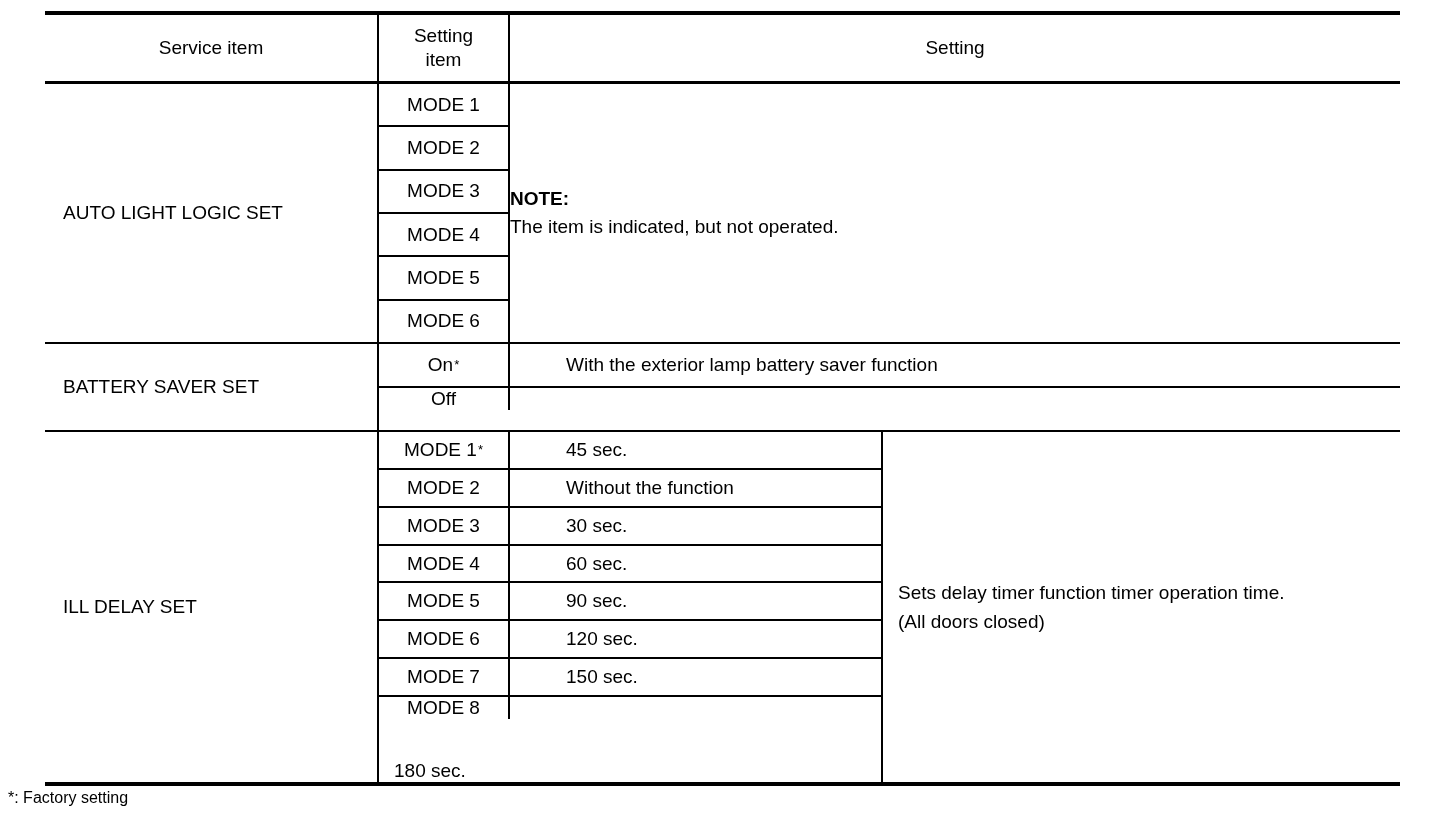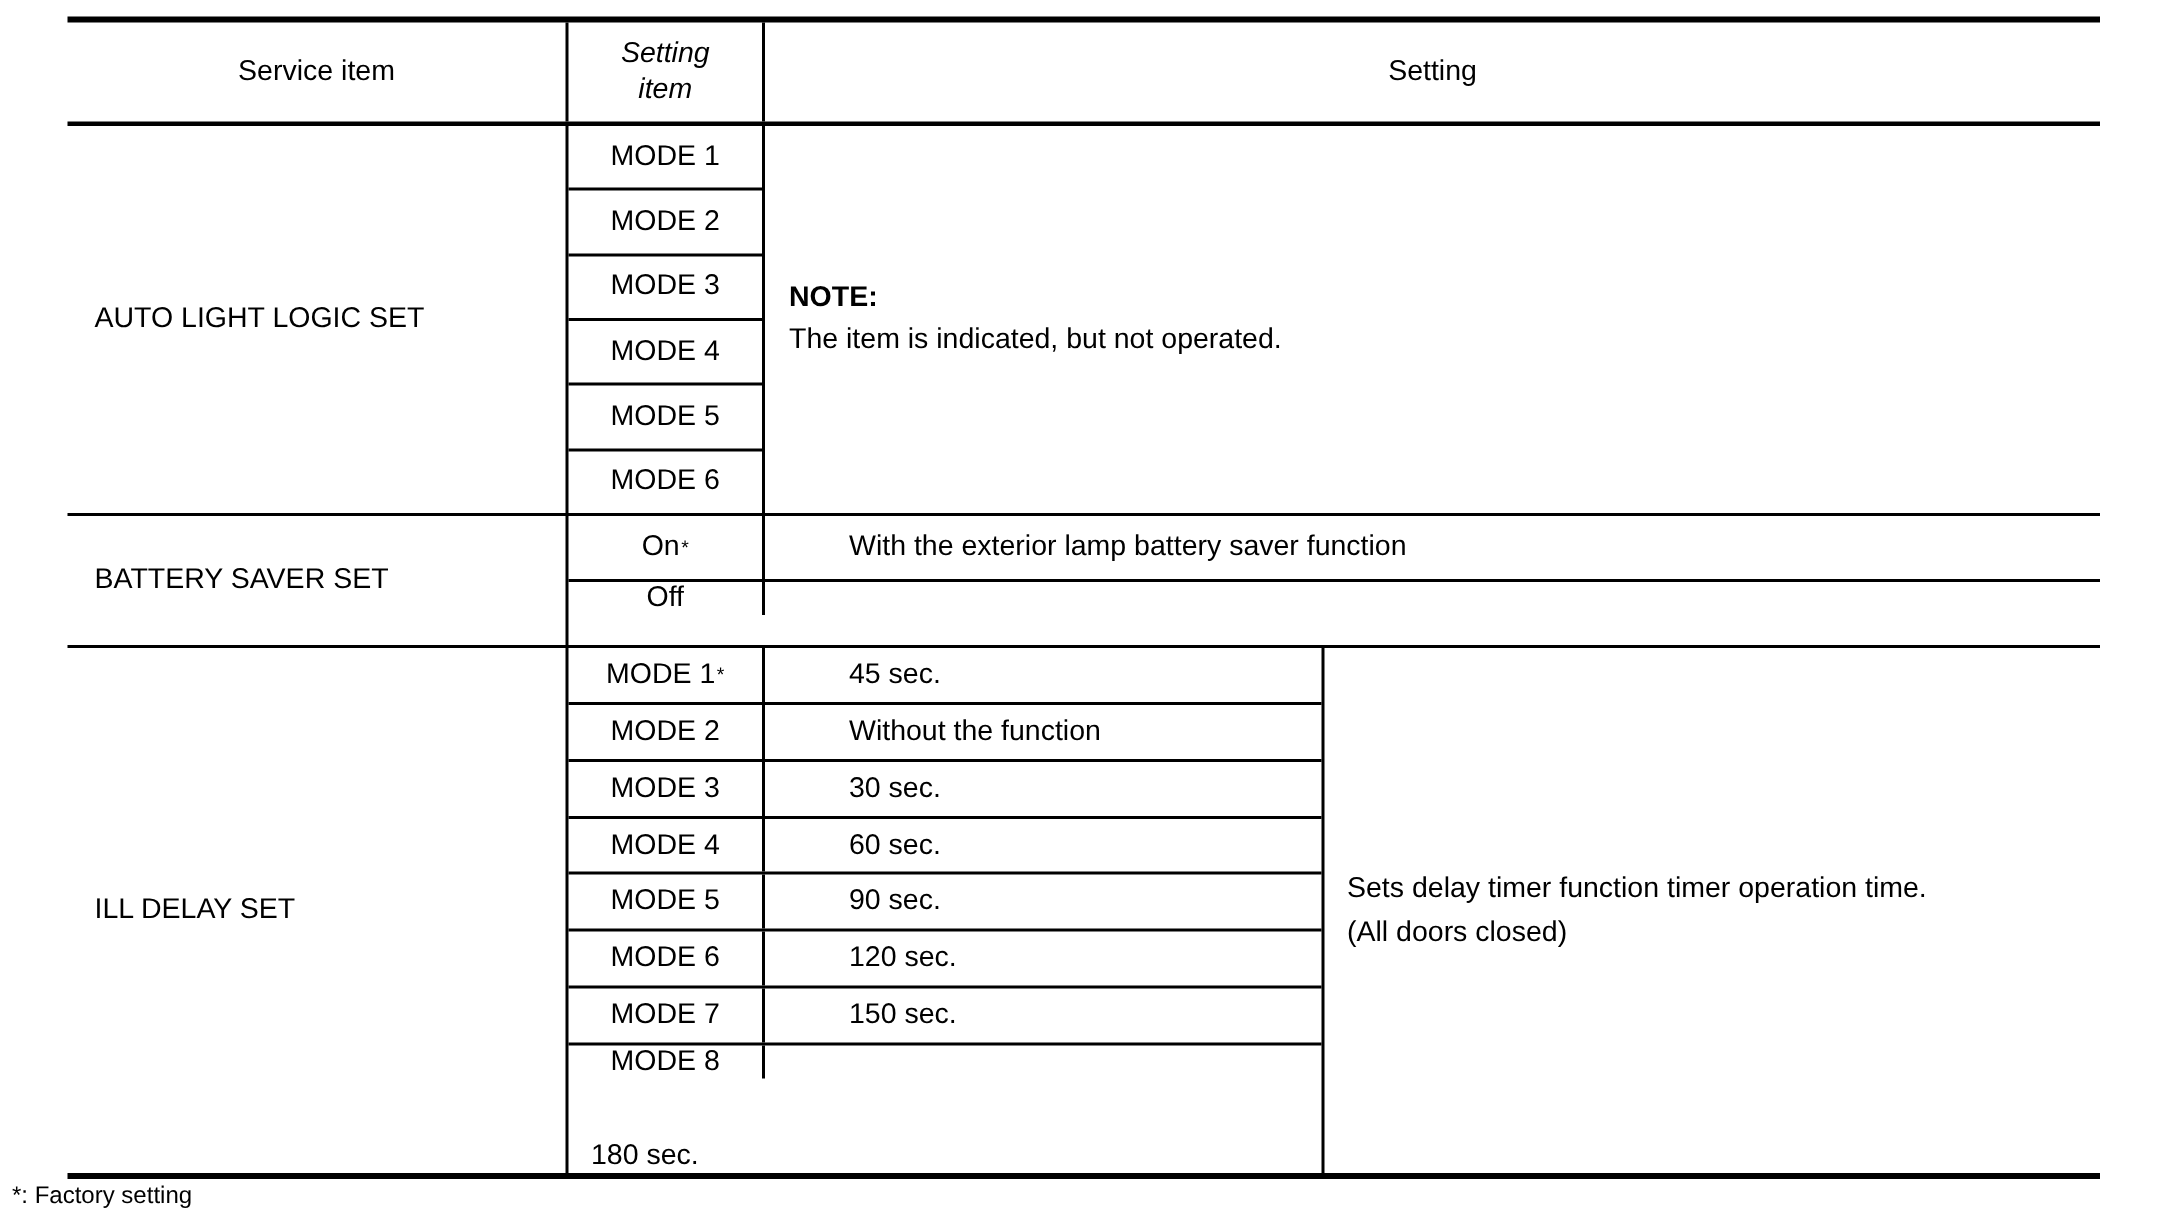--- a/index.html
+++ b/index.html
@@ -10,36 +10,36 @@
   }
   .tbl{
     position:absolute;left:45px;top:11px;width:1355px;
     border-top:4px solid #000;border-bottom:4px solid #000;
     box-sizing:content-box;
   }
   
   .hdr{display:flex;height:69px;border-bottom:3px solid #000;box-sizing:border-box;}
   .hc{display:flex;align-items:center;justify-content:center;text-align:center;box-sizing:border-box;line-height:24px;}
   .hc1{width:334px;border-right:2px solid #000;}
-  .hc2{width:131px;border-right:2px solid #000;font-style:italic;}
+  .hc2{width:131px;border-right:2px solid #000;}
   .hc2 span{display:inline-block;max-width:72px;}
   .hc3{flex:1;align-items:center;}
   
   .sec{display:flex;border-bottom:2px solid #000;box-sizing:border-box;}
   .svc{width:334px;border-right:2px solid #000;box-sizing:border-box;
        display:flex;align-items:center;padding-left:18px;}
   
   .sec-auto{height:260px;}
   .mode-col{width:131px;border-right:2px solid #000;box-sizing:border-box;
             display:flex;flex-direction:column;}
   .mode-cell{flex:1;display:flex;align-items:center;justify-content:center;
              border-bottom:2px solid #000;box-sizing:border-box;}
   .mode-col .mode-cell:last-child{border-bottom:none;}
   .note-cell{flex:1;display:flex;flex-direction:column;justify-content:center;
-             padding-left:16px;line-height:28px;}
+             line-height:28px;}
   .note-title{font-weight:bold;}
   
   .sec-batt{height:88px;}
   .sub-rows{flex:1;display:flex;flex-direction:column;}
   .sub-row{flex:1;display:flex;border-bottom:2px solid #000;box-sizing:border-box;gap:41px;}
   .sub-rows .sub-row:last-child{border-bottom:none;flex-direction:column;}
   .item-cell{width:131px;border-right:2px solid #000;box-sizing:border-box;
              display:flex;align-items:center;justify-content:center;}
   .set-cell{flex:1;display:flex;align-items:center;padding-left:15px;}
   

